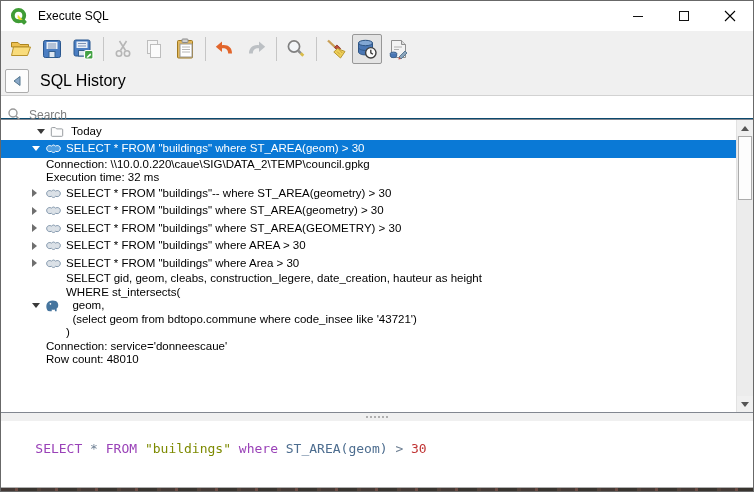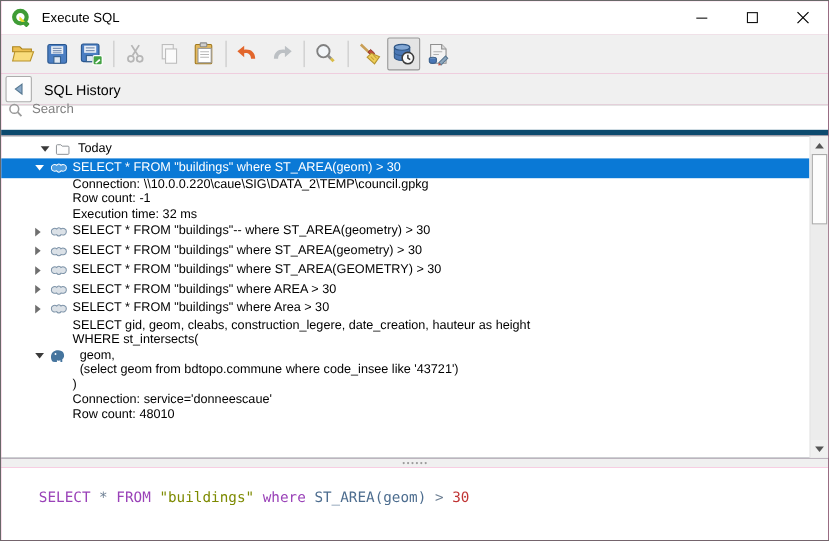--- a/index.html
+++ b/index.html
@@ -1,53 +1,53 @@
 <!DOCTYPE html>
 <html><head>
 <meta charset="utf-8">
 <style>
   html,body{margin:0;padding:0;background:#fff;}
   *{box-sizing:border-box;}
   .window{
     position:relative;width:754px;height:492px;
-    border:1px solid #686868;background:#ec4899;
+    border:1px solid #686868;background:#a21caf;
     font-family:"Liberation Sans","DejaVu Sans",sans-serif;
     overflow:hidden;
   }
   
   .titlebar{height:30px;background:#ffffff;display:flex;align-items:center;}
   .app-icon{margin-left:9px;display:flex;}
   .title{font-size:12px;color:#000;margin-left:9px;flex:1;}
   .win-btn{width:46px;height:30px;display:flex;align-items:center;justify-content:center;}
   .glyph-min{width:10px;height:1px;background:#111;}
   .glyph-max{width:10px;height:10px;border:1px solid #111;}
   
   .toolbar{height:36px;display:flex;align-items:center;padding:0 5px;background:#f0f0f0;}
   .tbtn{width:30px;height:30px;display:flex;align-items:center;justify-content:center;
         border:1px solid transparent;border-radius:2px;margin-right:1px;background:transparent;padding:0;}
   .tbtn.active{border-color:#979797;background:#e4e4e4;}
   .tsep{width:1px;height:24px;background:#c6c6c6;margin:0 4px;}
   
   .subheader{height:28px;display:flex;align-items:center;padding:0 4px;background:#f0f0f0;}
   .back-btn{width:24px;height:24px;background:#fdfdfd;border:1px solid #adadad;border-radius:2px;
             display:flex;align-items:center;justify-content:center;padding:0;}
-  .subtitle{margin-left:11px;font-size:13px;color:#000;}
-  
-  .searchbar{height:24px;background:#fff;border-top:1px solid #d2d2d2;border-bottom:5px solid #0c4a6e;
-             display:flex;align-items:flex-end;padding:11px 6px;}
+  .subtitle{margin-left:11px;font-size:16px;color:#000;}
+  
+  .searchbar{height:24px;background:#fff;border-top:1px solid #d2d2d2;border-bottom:1px solid #0c4a6e;
+             display:flex;align-items:flex-start;padding:11px 6px;}
   .search-input{border:0;outline:0;flex:1;font-size:12px;margin-left:6px;color:#333;font-family:inherit;background:transparent;}
   .search-input::placeholder{color:#7f7f7f;}
   
   .treewrap{height:294px;background:#fff;border-top:1px solid #828790;border-bottom:1px solid #828790;display:flex;}
   .rows{flex:1;overflow:hidden;padding-top:3px;}
   .trow{font-size:11.5px;color:#000;display:flex;align-items:center;width:100%;}
   .trow.folder{height:17px;padding-left:14px;margin-left:22px;}
   .trow.query{min-height:17.5px;padding-left:31px;}
   .trow.query.single{height:17.5px;}
-  .trow.detail{height:13.5px;padding-left:65px;}
+  .trow.detail{height:13.5px;padding-left:45px;}
   .trow.selected{background:#0a79d6;color:#fff;}
   .tw{width:13px;display:flex;align-items:center;flex:none;}
   .arr{display:inline-block;}
   .arr.col{width:0;height:0;border-top:4px solid transparent;border-bottom:4px solid transparent;border-left:5px solid #6f6f6f;}
   .arr.exp{width:0;height:0;border-left:4px solid transparent;border-right:4px solid transparent;border-top:5px solid #3a3a3a;}
   .trow.selected .arr.exp{border-top-color:#fff;}
   .icon-cell{width:21px;display:flex;align-items:center;flex:none;}
   .icon-cell.fold{color:#8a8f94;}
   .icon-cell.gpkg{color:#7d93a8;}
   .trow.selected .icon-cell.gpkg{color:#ffffff;}
@@ -238,23 +238,20 @@
             <svg width="17" height="13" viewBox="0 0 20 14">
               <path d="M2 7.5 C1.5 4 5.5 2.5 7.8 4.3 C8.7 2.4 11.3 2.4 12.2 4.3 C14.5 2.5 18.5 4 18 7.5 C17.6 10.4 14.8 11.3 12.4 10.3 C11.2 12.2 8.8 12.2 7.6 10.3 C5.2 11.3 2.4 10.4 2 7.5 Z" fill="currentColor" fill-opacity="0.28" stroke="currentColor" stroke-width="1.1"></path>
             </svg>
           </span>
           <span class="tlines"><div>SELECT * FROM "buildings" where ST_AREA(geom) &gt; 30</div></span>
         </div>
         <div class="trow detail single">
           <span class="tlines"><div>Connection: \\10.0.0.220\caue\SIG\DATA_2\TEMP\council.gpkg</div></span>
         </div>
         <div class="trow detail single">
-          <span class="tlines"><div>Row count: -1</div></span>
-        </div>
-        <div class="trow detail single">
           <span class="tlines"><div>Execution time: 32 ms</div></span>
         </div>
         <div class="trow query single">
           <span class="tw">
             <i class="arr col"></i>
           </span>
           <span class="icon-cell gpkg">
             <svg width="17" height="13" viewBox="0 0 20 14">
               <path d="M2 7.5 C1.5 4 5.5 2.5 7.8 4.3 C8.7 2.4 11.3 2.4 12.2 4.3 C14.5 2.5 18.5 4 18 7.5 C17.6 10.4 14.8 11.3 12.4 10.3 C11.2 12.2 8.8 12.2 7.6 10.3 C5.2 11.3 2.4 10.4 2 7.5 Z" fill="currentColor" fill-opacity="0.28" stroke="currentColor" stroke-width="1.1"></path>
             </svg>

